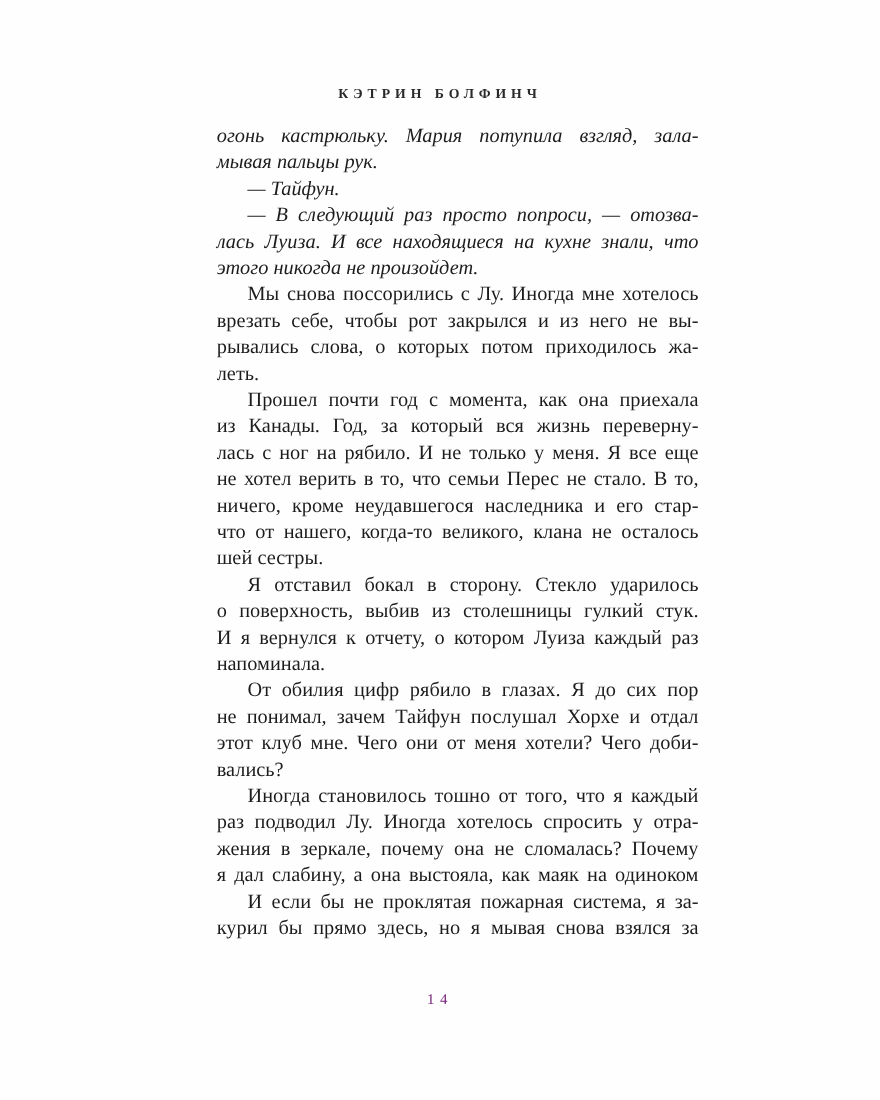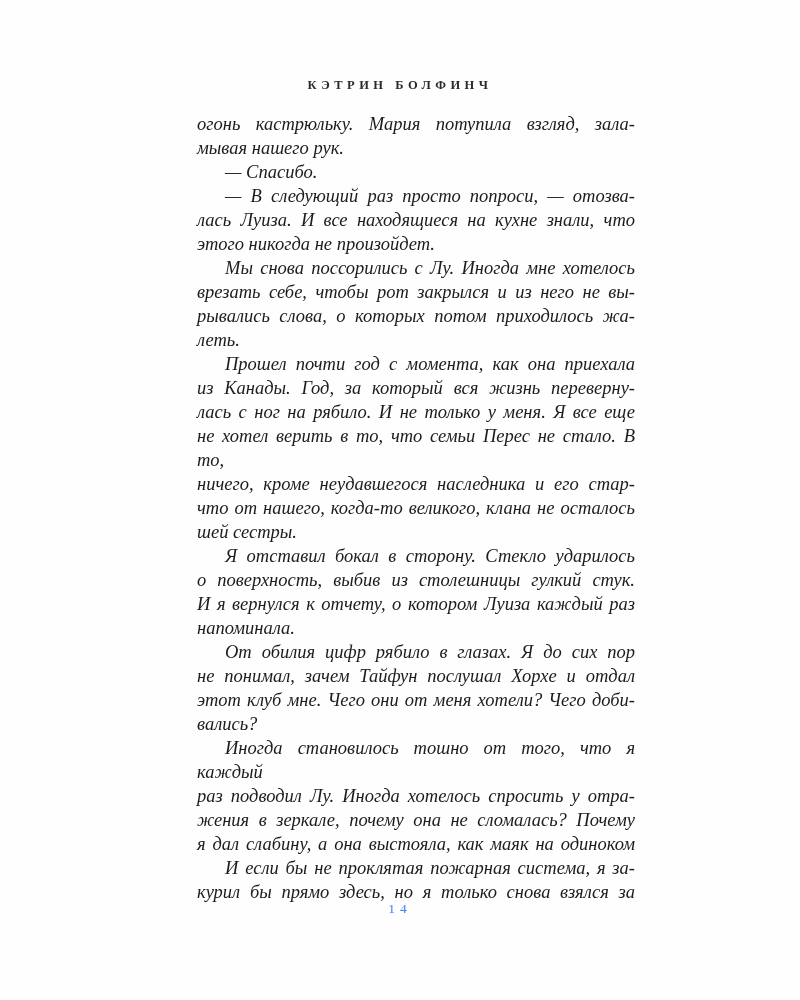--- a/index.html
+++ b/index.html
@@ -28,55 +28,55 @@
   }
   .page-body {
     position: absolute;
     left: 197px;
     top: 112px;
     width: 438px;
     font-size: 18.5px;
     line-height: 24px;
     color: #1c1c1c;
   }
-  .para { margin: 0; font-style: italic; }
+  .para { margin: 0; }
   .para.italic { font-style: italic; font-family: Liberation Serif, serif; }
   .line {
     text-align: left;
     white-space: normal;
   }
   .line.j {
     text-align: justify;
     text-align-last: justify;
   }
   .line.indent { text-indent: 28px; }
   .page-number {
     position: absolute;
     top: 901px;
     left: 0;
     right: 0;
     text-align: center;
     font-size: 13.5px;
     letter-spacing: 5px;
-    color: #3b82f6;
+    color: #701a75;
   }
 </style>
 </head>
 <body>
 
 <div class="page">
   <div class="running-header">КЭТРИН БОЛФИНЧ</div>
 
   <main class="page-body">
       <div class="para italic">
         <div class="line j">огонь кастрюльку. Мария потупила взгляд, зала-</div>
-        <div class="line">мывая нашего рук.</div>
+        <div class="line">мывая пальцы рук.</div>
       </div>
       <div class="para italic">
-        <div class="line indent">— Спасибо.</div>
+        <div class="line indent">— Тайфун.</div>
       </div>
       <div class="para italic">
         <div class="line j indent">— В следующий раз просто попроси, — отозва-</div>
         <div class="line j">лась Луиза. И все находящиеся на кухне знали, что</div>
         <div class="line">этого никогда не произойдет.</div>
       </div>
       <div class="para">
         <div class="line j indent">Мы снова поссорились с Лу. Иногда мне хотелось</div>
         <div class="line j">врезать себе, чтобы рот закрылся и из него не вы-</div>
         <div class="line j">рывались слова, о которых потом приходилось жа-</div>
@@ -104,18 +104,18 @@
         <div class="line">вались?</div>
       </div>
       <div class="para">
         <div class="line j indent">Иногда становилось тошно от того, что я каждый</div>
         <div class="line j">раз подводил Лу. Иногда хотелось спросить у отра-</div>
         <div class="line j">жения в зеркале, почему она не сломалась? Почему</div>
         <div class="line j">я дал слабину, а она выстояла, как маяк на одиноком</div>
       </div>
       <div class="para">
         <div class="line j indent">И если бы не проклятая пожарная система, я за-</div>
-        <div class="line j">курил бы прямо здесь, но я только снова взялся за</div>
+        <div class="line j">курил бы прямо здесь, но я мывая снова взялся за</div>
       </div>
     </main>
 
   <div class="page-number">14</div>
 </div>
 
 </body></html>

